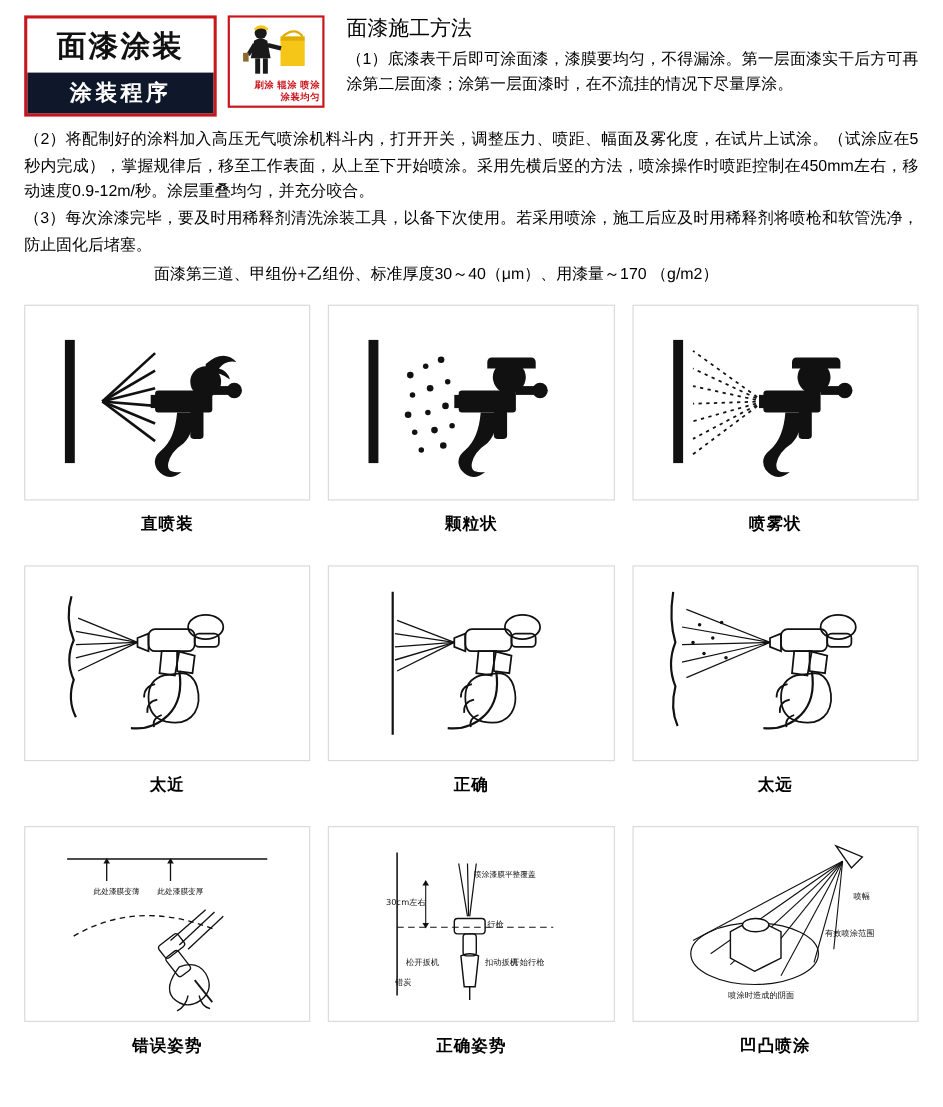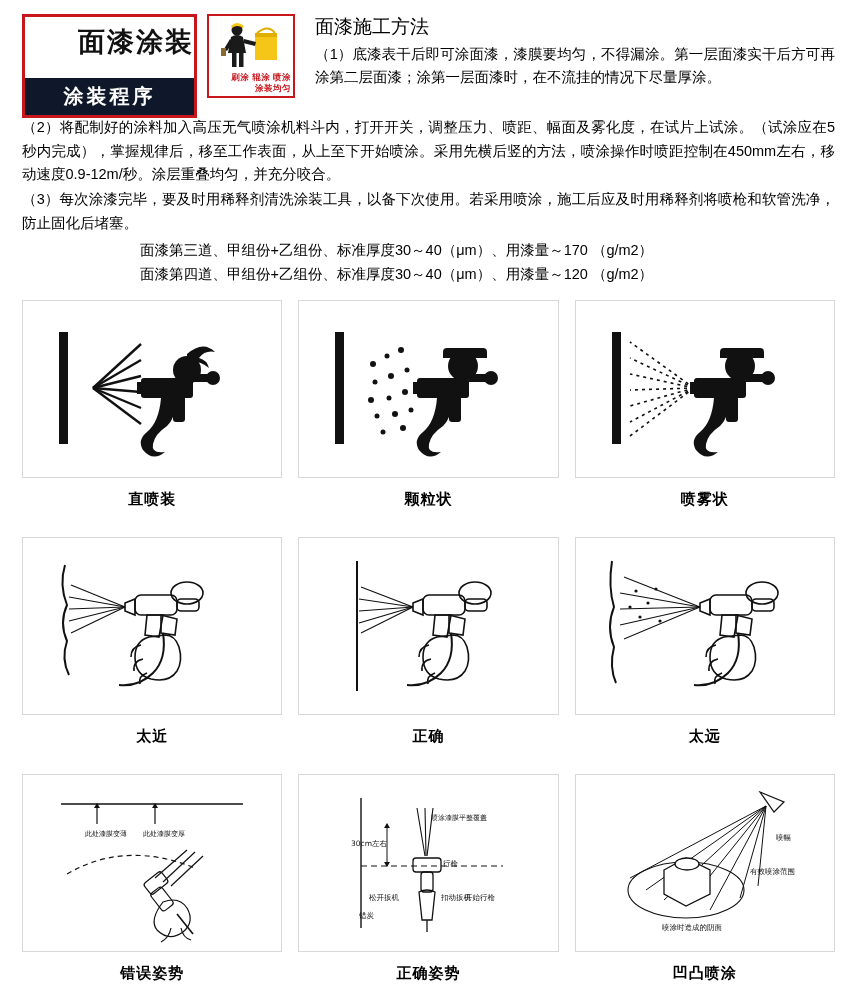--- a/index.html
+++ b/index.html
@@ -35,22 +35,22 @@
     border: 3px solid #c8161d;
     box-sizing: border-box;
     flex: 0 0 auto;
   }
   .badge-top {
     background: #ffffff;
     color: #111111;
     font-size: 27px;
     font-weight: bold;
     letter-spacing: 2px;
-    text-align: right;
-    padding: 7px 0 18px 0;
+    text-align: center;
+    padding: 7px 0 6px 0;
     font-family: "DejaVu Sans", "Liberation Sans", sans-serif;
   }
   .badge-bottom {
     background: #0f172a;
     color: #ffffff;
     font-size: 20px;
     font-weight: bold;
     letter-spacing: 3px;
     text-align: center;
     padding: 5px 0 5px 0;
@@ -180,21 +180,20 @@
       <div class="header-title">面漆施工方法</div>
       <div class="header-para">（1）底漆表干后即可涂面漆，漆膜要均匀，不得漏涂。第一层面漆实干后方可再涂第二层面漆；涂第一层面漆时，在不流挂的情况下尽量厚涂。</div>
     </div>
   </div>
 
   <div class="body-paras">
     <p class="para">（2）将配制好的涂料加入高压无气喷涂机料斗内，打开开关，调整压力、喷距、幅面及雾化度，在试片上试涂。（试涂应在5秒内完成），掌握规律后，移至工作表面，从上至下开始喷涂。采用先横后竖的方法，喷涂操作时喷距控制在450mm左右，移动速度0.9-12m/秒。涂层重叠均匀，并充分咬合。</p>
     <p class="para">（3）每次涂漆完毕，要及时用稀释剂清洗涂装工具，以备下次使用。若采用喷涂，施工后应及时用稀释剂将喷枪和软管洗净，防止固化后堵塞。</p>
     <div class="spec-lines">
       <div class="spec-line">面漆第三道、甲组份+乙组份、标准厚度30～40（μm）、用漆量～170 （g/m2）</div>
-      <div class="spec-line">面漆第四道、甲组份+乙组份、标准厚度30～40（μm）、用漆量～120 （g/m2）</div>
     </div>
   </div>
 
   <div class="grid">
 
     <div class="cell">
       <div class="figure">
         <svg width="230" height="170" viewBox="0 0 230 170">
           <rect x="22" y="28" width="9" height="112" fill="#111"></rect>
           <g stroke="#111" stroke-width="2.4">

